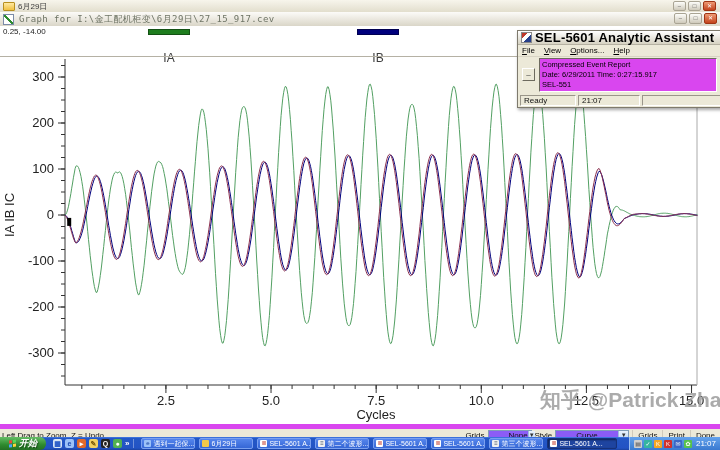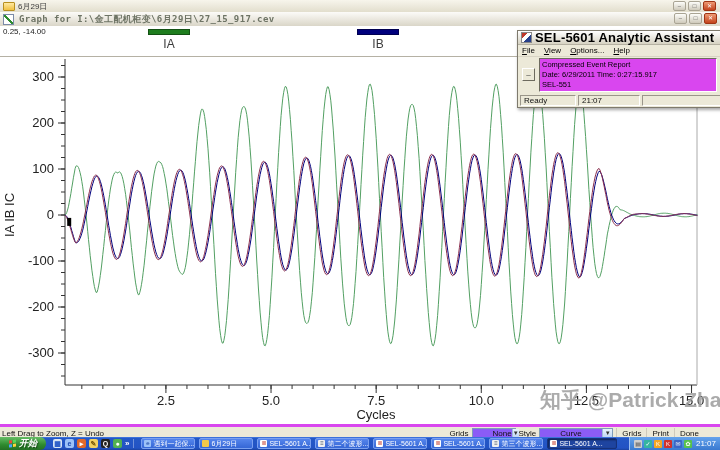--- a/index.html
+++ b/index.html
@@ -17,41 +17,41 @@
   .winbtns.r2{right:3px;top:13px;}
   .wbtn{width:13px;height:10px;border-radius:2px;background:linear-gradient(#fdfdfa,#cfcabb);
         border:1px solid #a9a494;font-size:6px;line-height:8px;text-align:center;color:#555;
         box-sizing:border-box;}
   .winbtns.r2 .wbtn{height:11px;line-height:9px;}
   .wbtn.close{background:linear-gradient(#ee9a74,#c3431d);color:#fff;border-color:#9e3414;}
 
   
   .g-titlebar{position:absolute;left:0;top:12px;width:720px;height:14px;
               background:linear-gradient(#fcfbf8,#dad6c8);border-bottom:1px solid #b9b5a5;
-              display:flex;align-items:center;font-weight:bold;}
+              display:flex;align-items:center;}
   .g-ticon{width:9px;height:9px;margin:0 5px 0 3px;background:#fff;border:1px solid #7b8ba8;
            background-image:linear-gradient(45deg,transparent 42%,#2e8b2e 42%,#2e8b2e 58%,transparent 58%);}
   .g-title{font-family:"DejaVu Sans Mono",monospace;font-size:9px;color:#6e7465;letter-spacing:.4px;}
 
   
   .g-client{position:absolute;left:0;top:26px;width:720px;height:398px;background:#fff;}
   .readout{position:absolute;left:3px;top:1px;font-size:8px;color:#222;}
   .legend-item{position:absolute;top:3px;text-align:center;}
   .legend-swatch{height:6px;width:42px;border:1px solid rgba(0,0,0,.35);box-sizing:border-box;}
-  .legend-label{font-size:12px;color:#3c3c3c;margin-top:2px;}
+  .legend-label{font-size:12px;color:#3c3c3c;margin-top:16px;}
   .legend-sep{position:absolute;left:0;top:30px;width:720px;height:1px;background:#b5b1a4;}
   #plot{position:absolute;left:0;top:31px;}
   .watermark{position:absolute;left:540px;top:360px;font-size:21px;font-weight:bold;
              color:#9d9d9d;opacity:.85;white-space:nowrap;z-index:3;}
 
   
   .bottom-bar{position:absolute;left:0;top:424px;width:720px;height:13px;background:#ece9d8;
-              border-top:3px solid #d946ef;font-size:8px;display:flex;align-items:center;color:#111;z-index:4;}
+              border-top:5px solid #d946ef;font-size:8px;display:flex;align-items:center;color:#111;z-index:4;}
   .hint{margin-left:2px;}
-  .bb-right{margin-left:auto;display:flex;align-items:center;gap:3px;margin-right:16px;}
+  .bb-right{margin-left:auto;display:flex;align-items:center;gap:3px;margin-right:0;}
   .combo{background:#8b5cf6;border:1px solid #7f9db9;height:11px;display:flex;align-items:center;
          font-size:8px;padding-left:20px;box-sizing:border-box;}
   .combo .arrow{margin-left:auto;width:9px;height:9px;background:linear-gradient(#eaf3fd,#bcd5f2);
                 border-left:1px solid #9ebdde;font-size:6px;text-align:center;line-height:8px;color:#333;}
   .combo.grids{width:44px;}.combo.style{width:74px;}
   .bb-btn{border-left:1px solid #cfcabb;padding:0 5px;height:11px;line-height:11px;color:#111;}
 
   
   .sel-win{position:absolute;left:517px;top:30px;width:206px;height:76px;background:#ece9d8;
            border:1px solid #7e7a6d;box-shadow:1px 2px 3px rgba(0,0,0,.35);z-index:5;}

